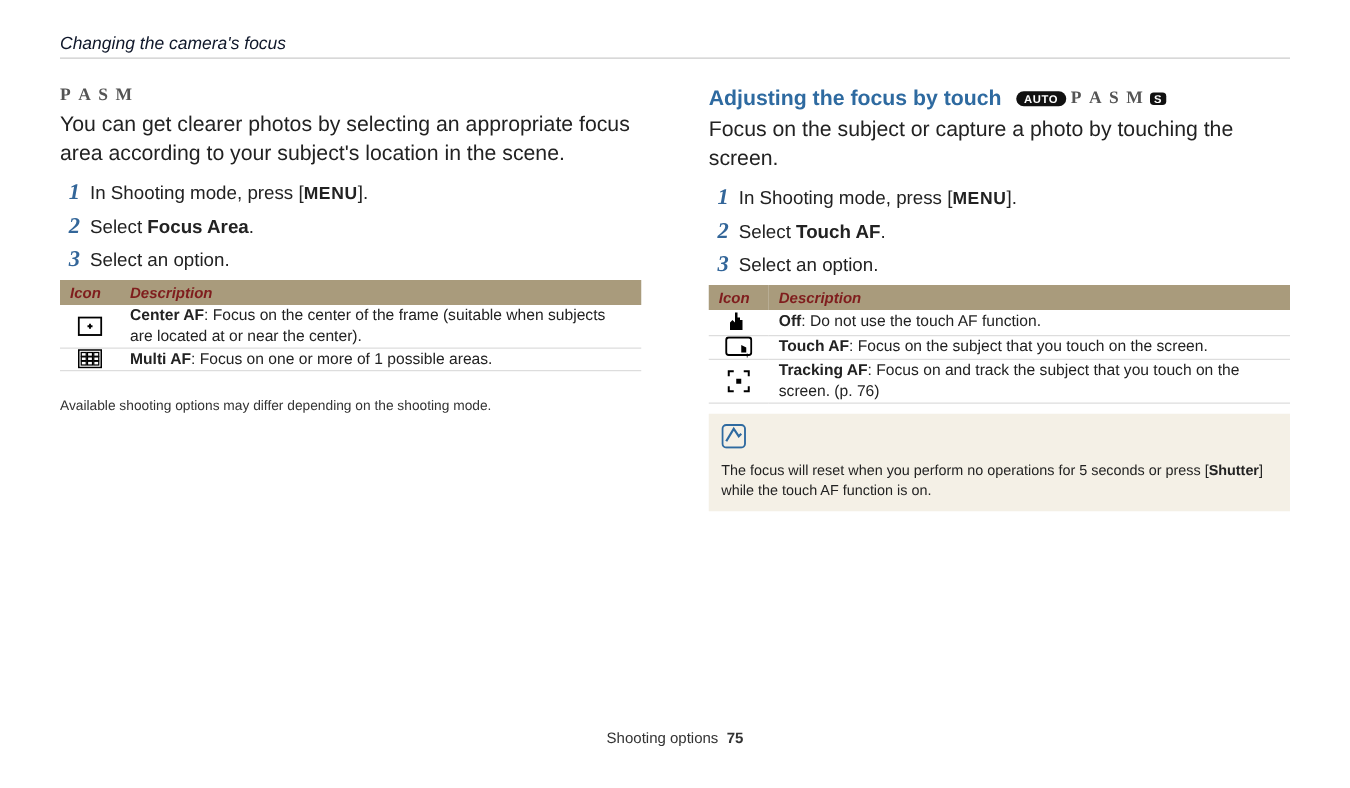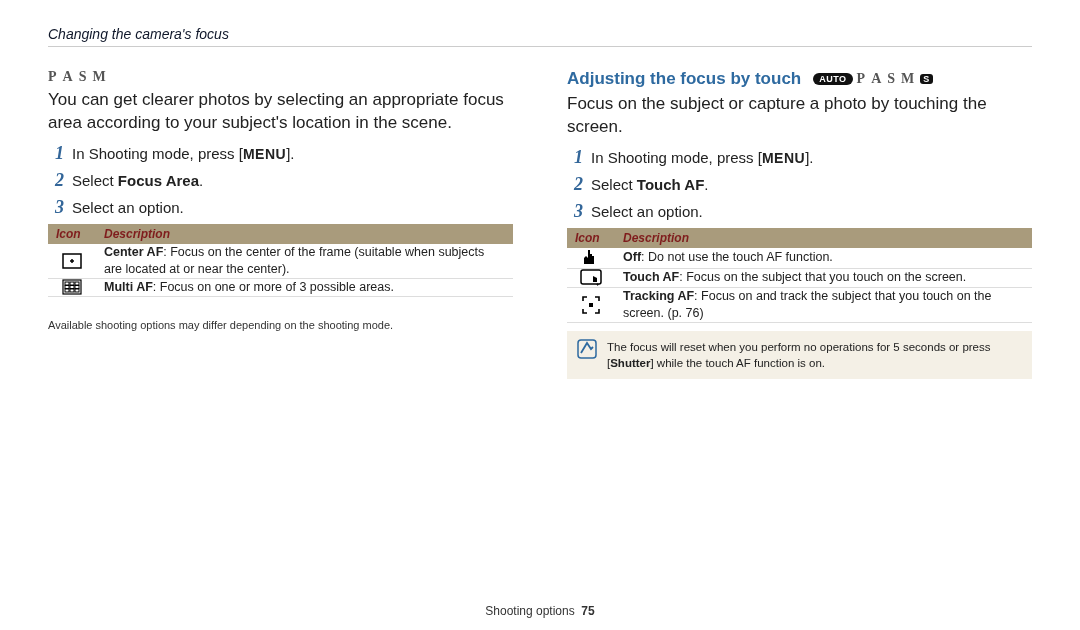--- a/index.html
+++ b/index.html
@@ -98,25 +98,26 @@
   .small-note { font-size: 11px; color: #333; margin-top: 22px; }
   .note-box {
     background: #f4f0e6;
     display: flex;
     gap: 10px;
     padding: 8px 10px;
     margin-top: 8px;
     font-size: 11.5px;
     line-height: 1.4;
     align-items: flex-start;
+    flex-direction: column;
   }
   .note-box svg { flex-shrink: 0; }
   .footer {
     position: absolute;
-    bottom: 12px;
+    bottom: 33px;
     left: 0; right: 0;
     text-align: center;
     font-size: 12px;
     color: #333;
   }
   .footer .pn { font-weight: bold; }
   svg.ico { display: block; margin: 0 auto; }
 </style>
 </head>
 <body>
@@ -180,21 +181,21 @@
                 <rect x="8" y="3" width="4" height="3" fill="none" stroke="#000" stroke-width="1"></rect>
                 <rect x="13" y="3" width="4" height="3" fill="none" stroke="#000" stroke-width="1"></rect>
             <rect x="3" y="6.5" width="4" height="3" fill="none" stroke="#000" stroke-width="1"></rect>
                 <rect x="8" y="6.5" width="4" height="3" fill="none" stroke="#000" stroke-width="1"></rect>
                 <rect x="13" y="6.5" width="4" height="3" fill="none" stroke="#000" stroke-width="1"></rect>
             <rect x="3" y="10" width="4" height="3" fill="none" stroke="#000" stroke-width="1"></rect>
                 <rect x="8" y="10" width="4" height="3" fill="none" stroke="#000" stroke-width="1"></rect>
                 <rect x="13" y="10" width="4" height="3" fill="none" stroke="#000" stroke-width="1"></rect>
           </svg>
         </td>
-        <td><b>Multi AF</b><span>: Focus on one or more of 3 possible areas.</span></td>
+        <td><b>Multi AF</b><span>: Focus on one or more of 1 possible areas.</span></td>
       </tr>
     </tbody>
       </table>
     <div class="small-note">Available shooting options may differ depending on the shooting mode.</div>
   </div>
 
   <div class="col">
     <div class="section-heading">
       <span>Adjusting the focus by touch</span>
       <span class="mode-indicators">

